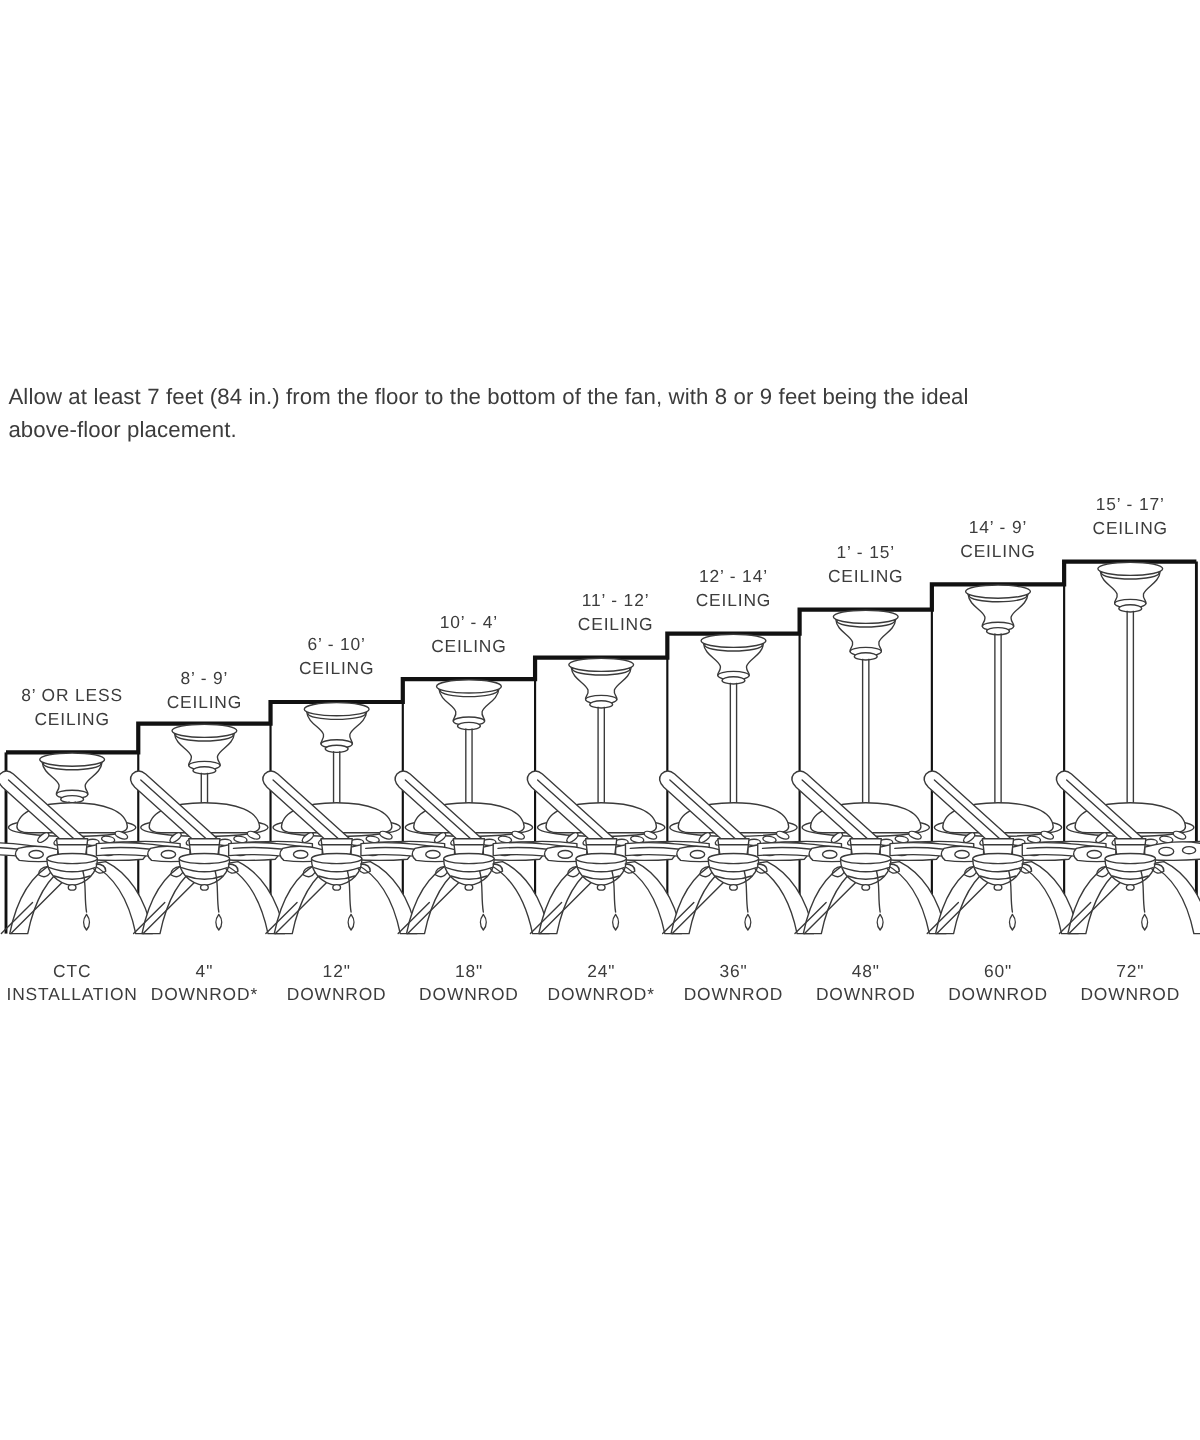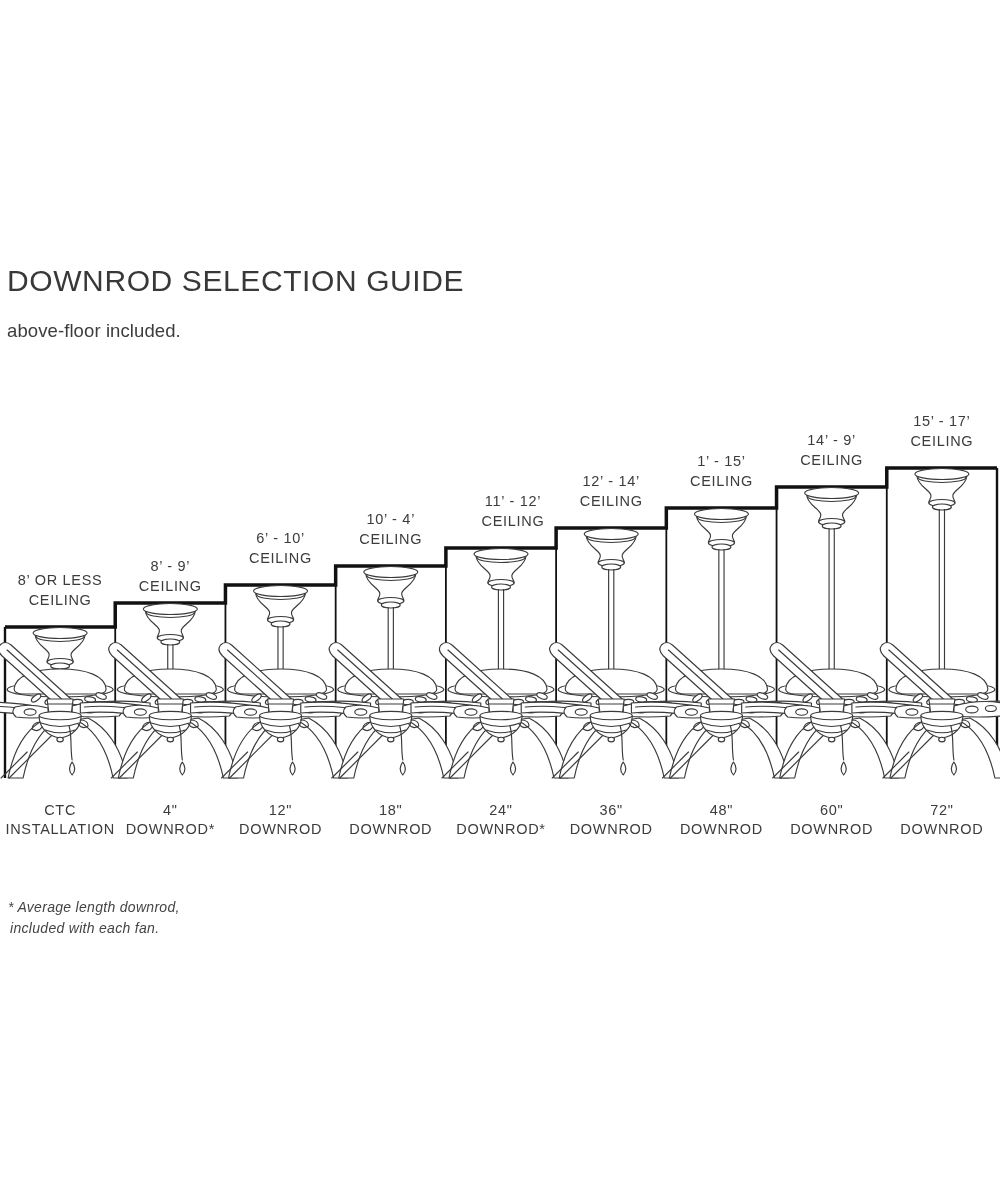--- a/index.html
+++ b/index.html
@@ -17,24 +17,24 @@
   .dlabel{line-height:19px;}
   .footnote{position:absolute;left:8px;top:897px;font-style:italic;font-size:14px;
          line-height:20.5px;letter-spacing:0.3px;color:#444;}
   .fn-indent{margin-left:2px;}
 </style>
 </head>
 <body>
 
 <div class="page" style="color: rgb(60, 60, 60);">
 
-  <h1 class="title">DOWNROD SELECTION GUIDE</h1>
 
   <div class="intro">
-    <div>above-floor included.</div>
+    <div>Allow at least 7 feet (84 in.) from the floor to the bottom of the fan, with 8 or 9 feet being the ideal</div>
+    <div>above-floor placement.</div>
   </div>
 
   <svg id="diagram" width="1000" height="1200" viewBox="0 0 1000 1200">
     <defs>
 
       <g id="fanunit" stroke="#3a3a3a" stroke-width="1.15" fill="none" stroke-linejoin="round" stroke-linecap="round">
         <path fill="#fff" d="M -14 36 C -40 31 -68 29 -90 31 L -90 41 C -68 39 -40 41 -14 46 Z"></path>
         <path d="M -86 35 C -64 33 -44 35 -22 39"></path>
         <path fill="#fff" d="M 14 33 C 40 29 68 28 90 31 L 90 41 C 68 39 40 41 14 44 Z"></path>
         <path d="M 86 34 C 64 33 44 35 22 39"></path>
@@ -245,18 +245,14 @@
       <div class="clabel" style="left: 856.889px; top: 411px;">
         <div>15’ - 17’</div>
         <div>CEILING</div>
       </div>
       <div class="dlabel" style="left: 856.889px; top: 801px;">
         <div>72"</div>
         <div>DOWNROD</div>
       </div>
     </div>
 
-  <div class="footnote">
-    <div>* Average length downrod,</div>
-    <div class="fn-indent">included with each fan.</div>
-  </div>
 
 </div>
 
 </body></html>

